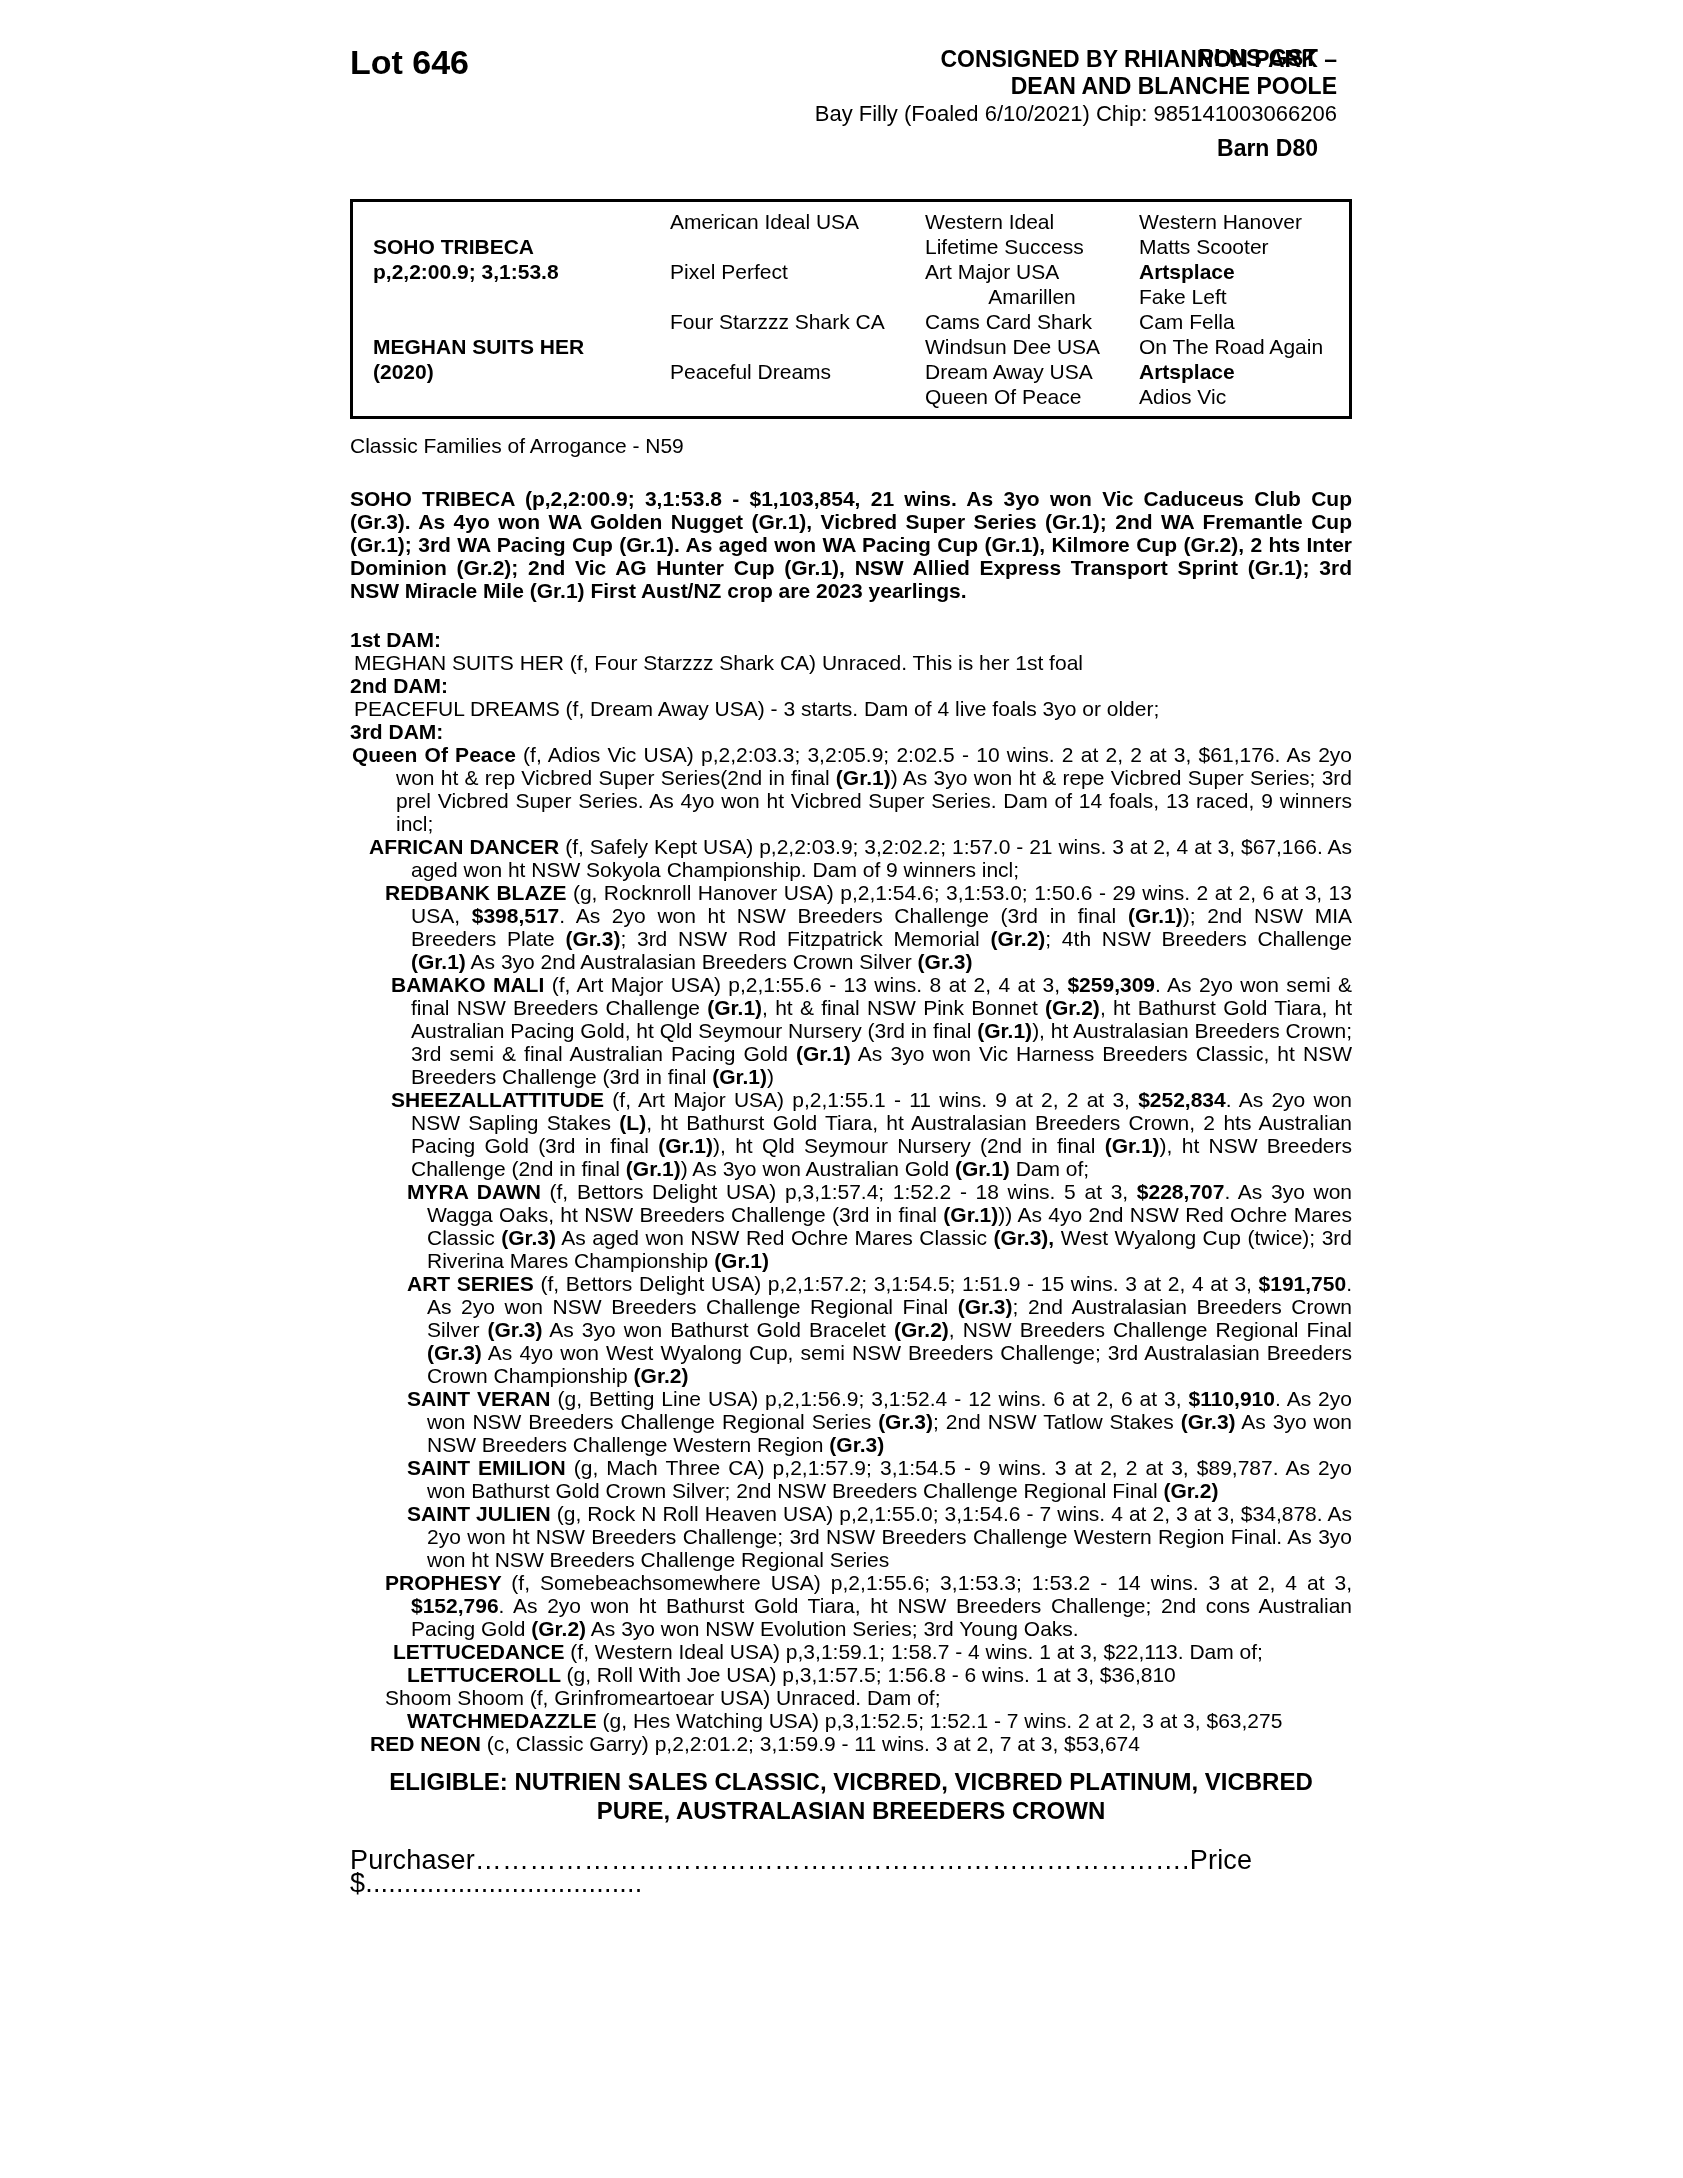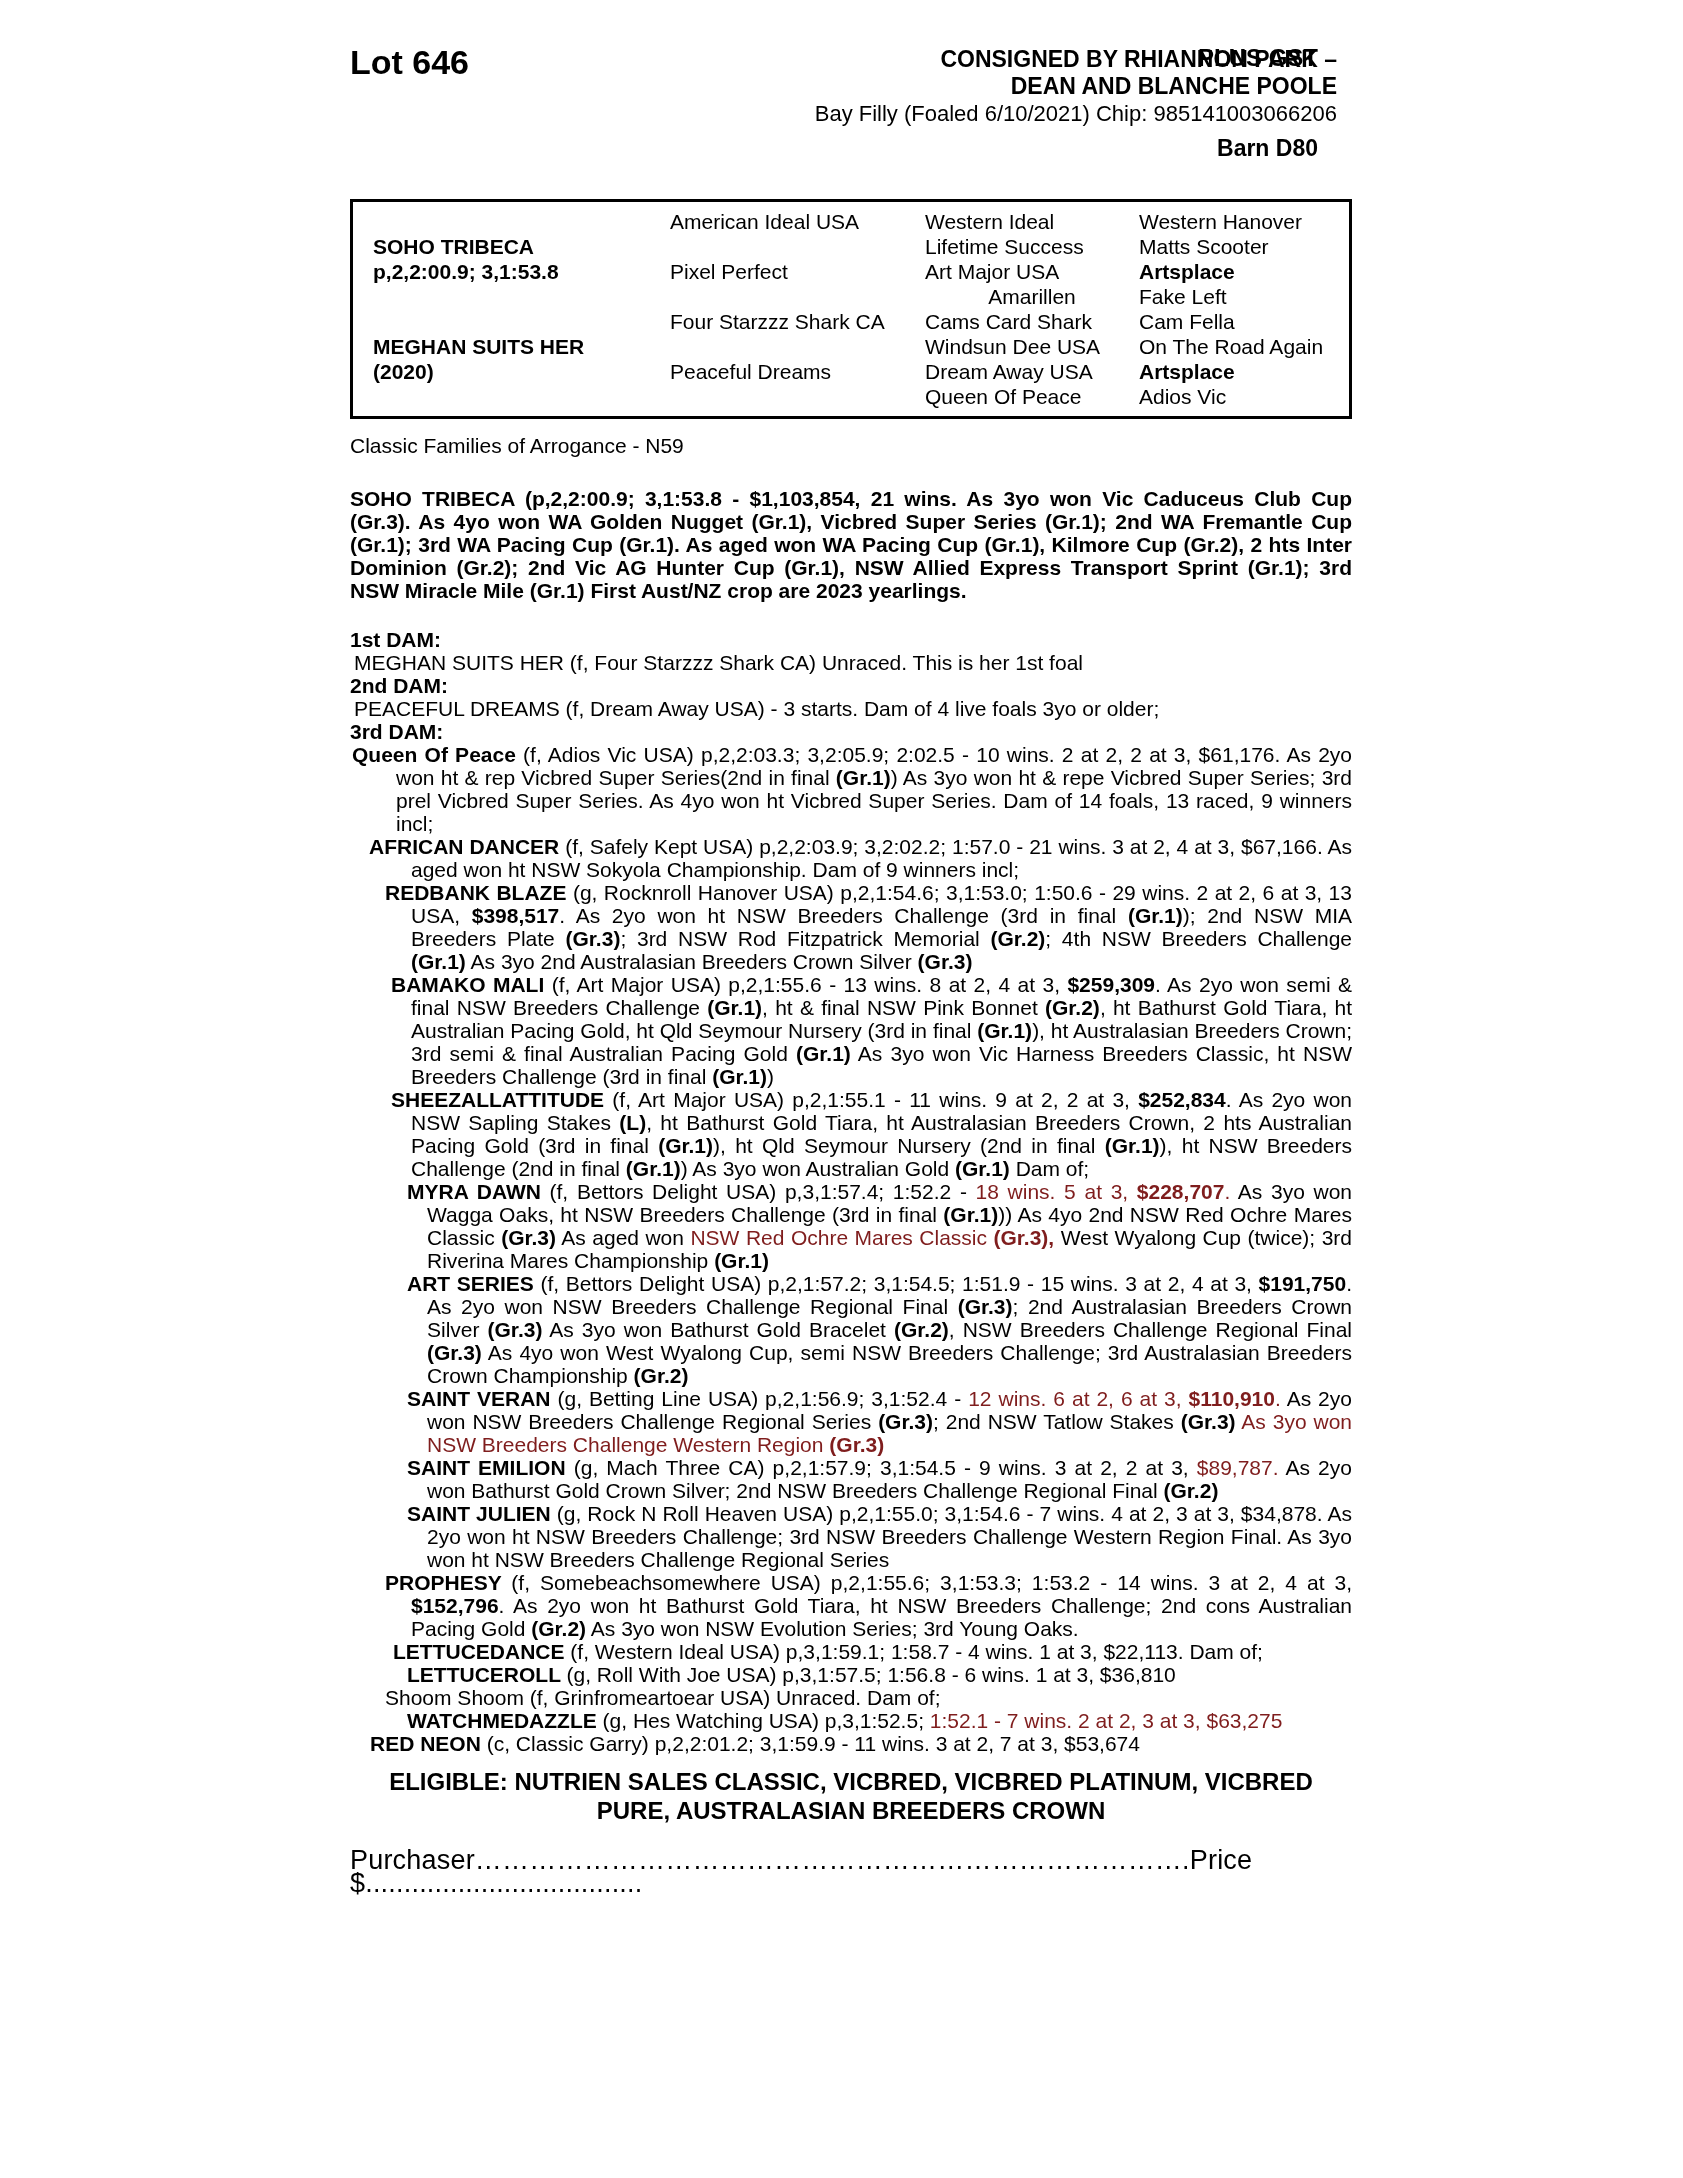--- a/index.html
+++ b/index.html
@@ -17,21 +17,21 @@
   .plusgst{position:absolute;right:34px;top:4px;font-weight:bold;font-size:24px;}
   .barn{position:absolute;right:34px;top:95px;font-weight:bold;font-size:23px;}
   .pedigree{
     border:3px solid #000;margin-top:8px;
     display:grid;grid-template-columns:297px 255px 214px 1fr;
     grid-template-rows:repeat(8,25px);
     padding:7px 4px 7px 20px;font-size:21px;line-height:25px;
   }
   .pedigree div{white-space:nowrap;}
   .b{font-weight:bold;}
-  .r{color:#7f1d1d;}
+  .r{color:#000000;}
   .family-line{margin-top:15px;font-size:21px;}
   .sire-para{margin-top:30px;text-align:justify;}
   .paras{margin-top:26px;}
   .paras p{margin:0;}
   .justify{text-align:justify;}
   .eligible{margin-top:12px;text-align:center;font-weight:bold;font-size:24px;line-height:29px;}
   .preparer{margin-top:21px;font-weight:bold;font-size:24px;}
   .purchaser{margin-top:24px;font-size:27px;letter-spacing:0.2px;}
 </style>
 </head>

